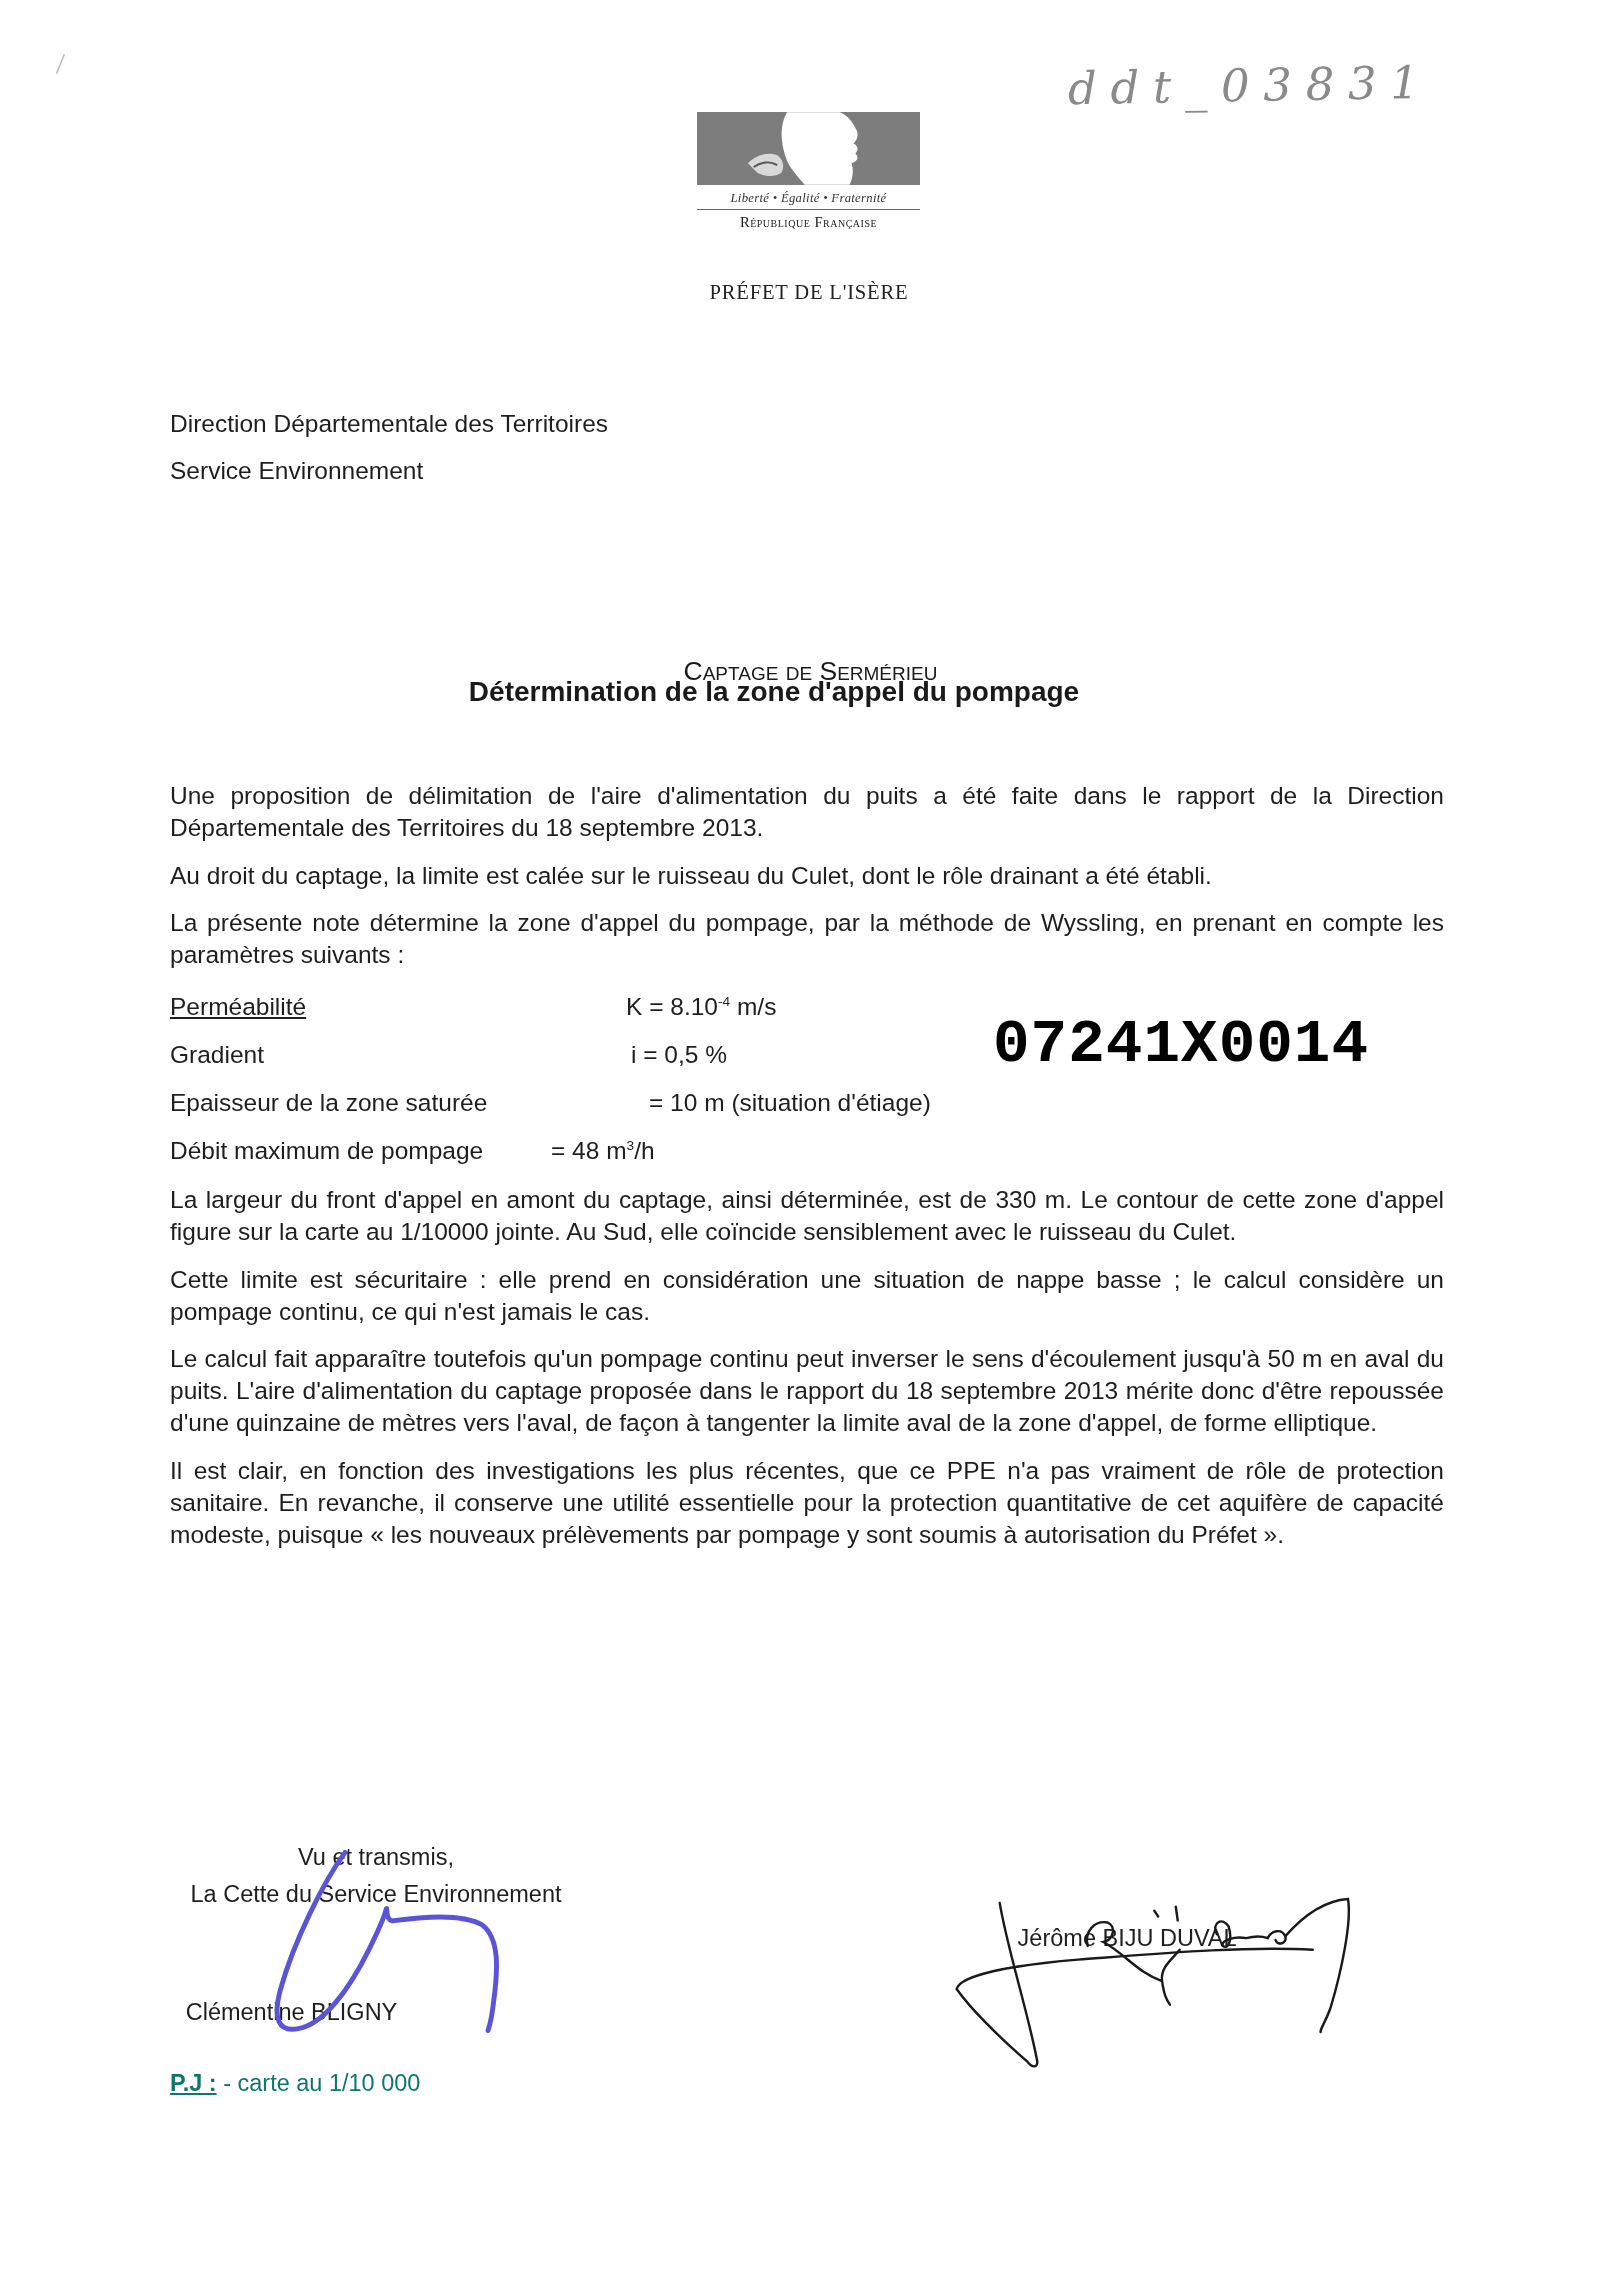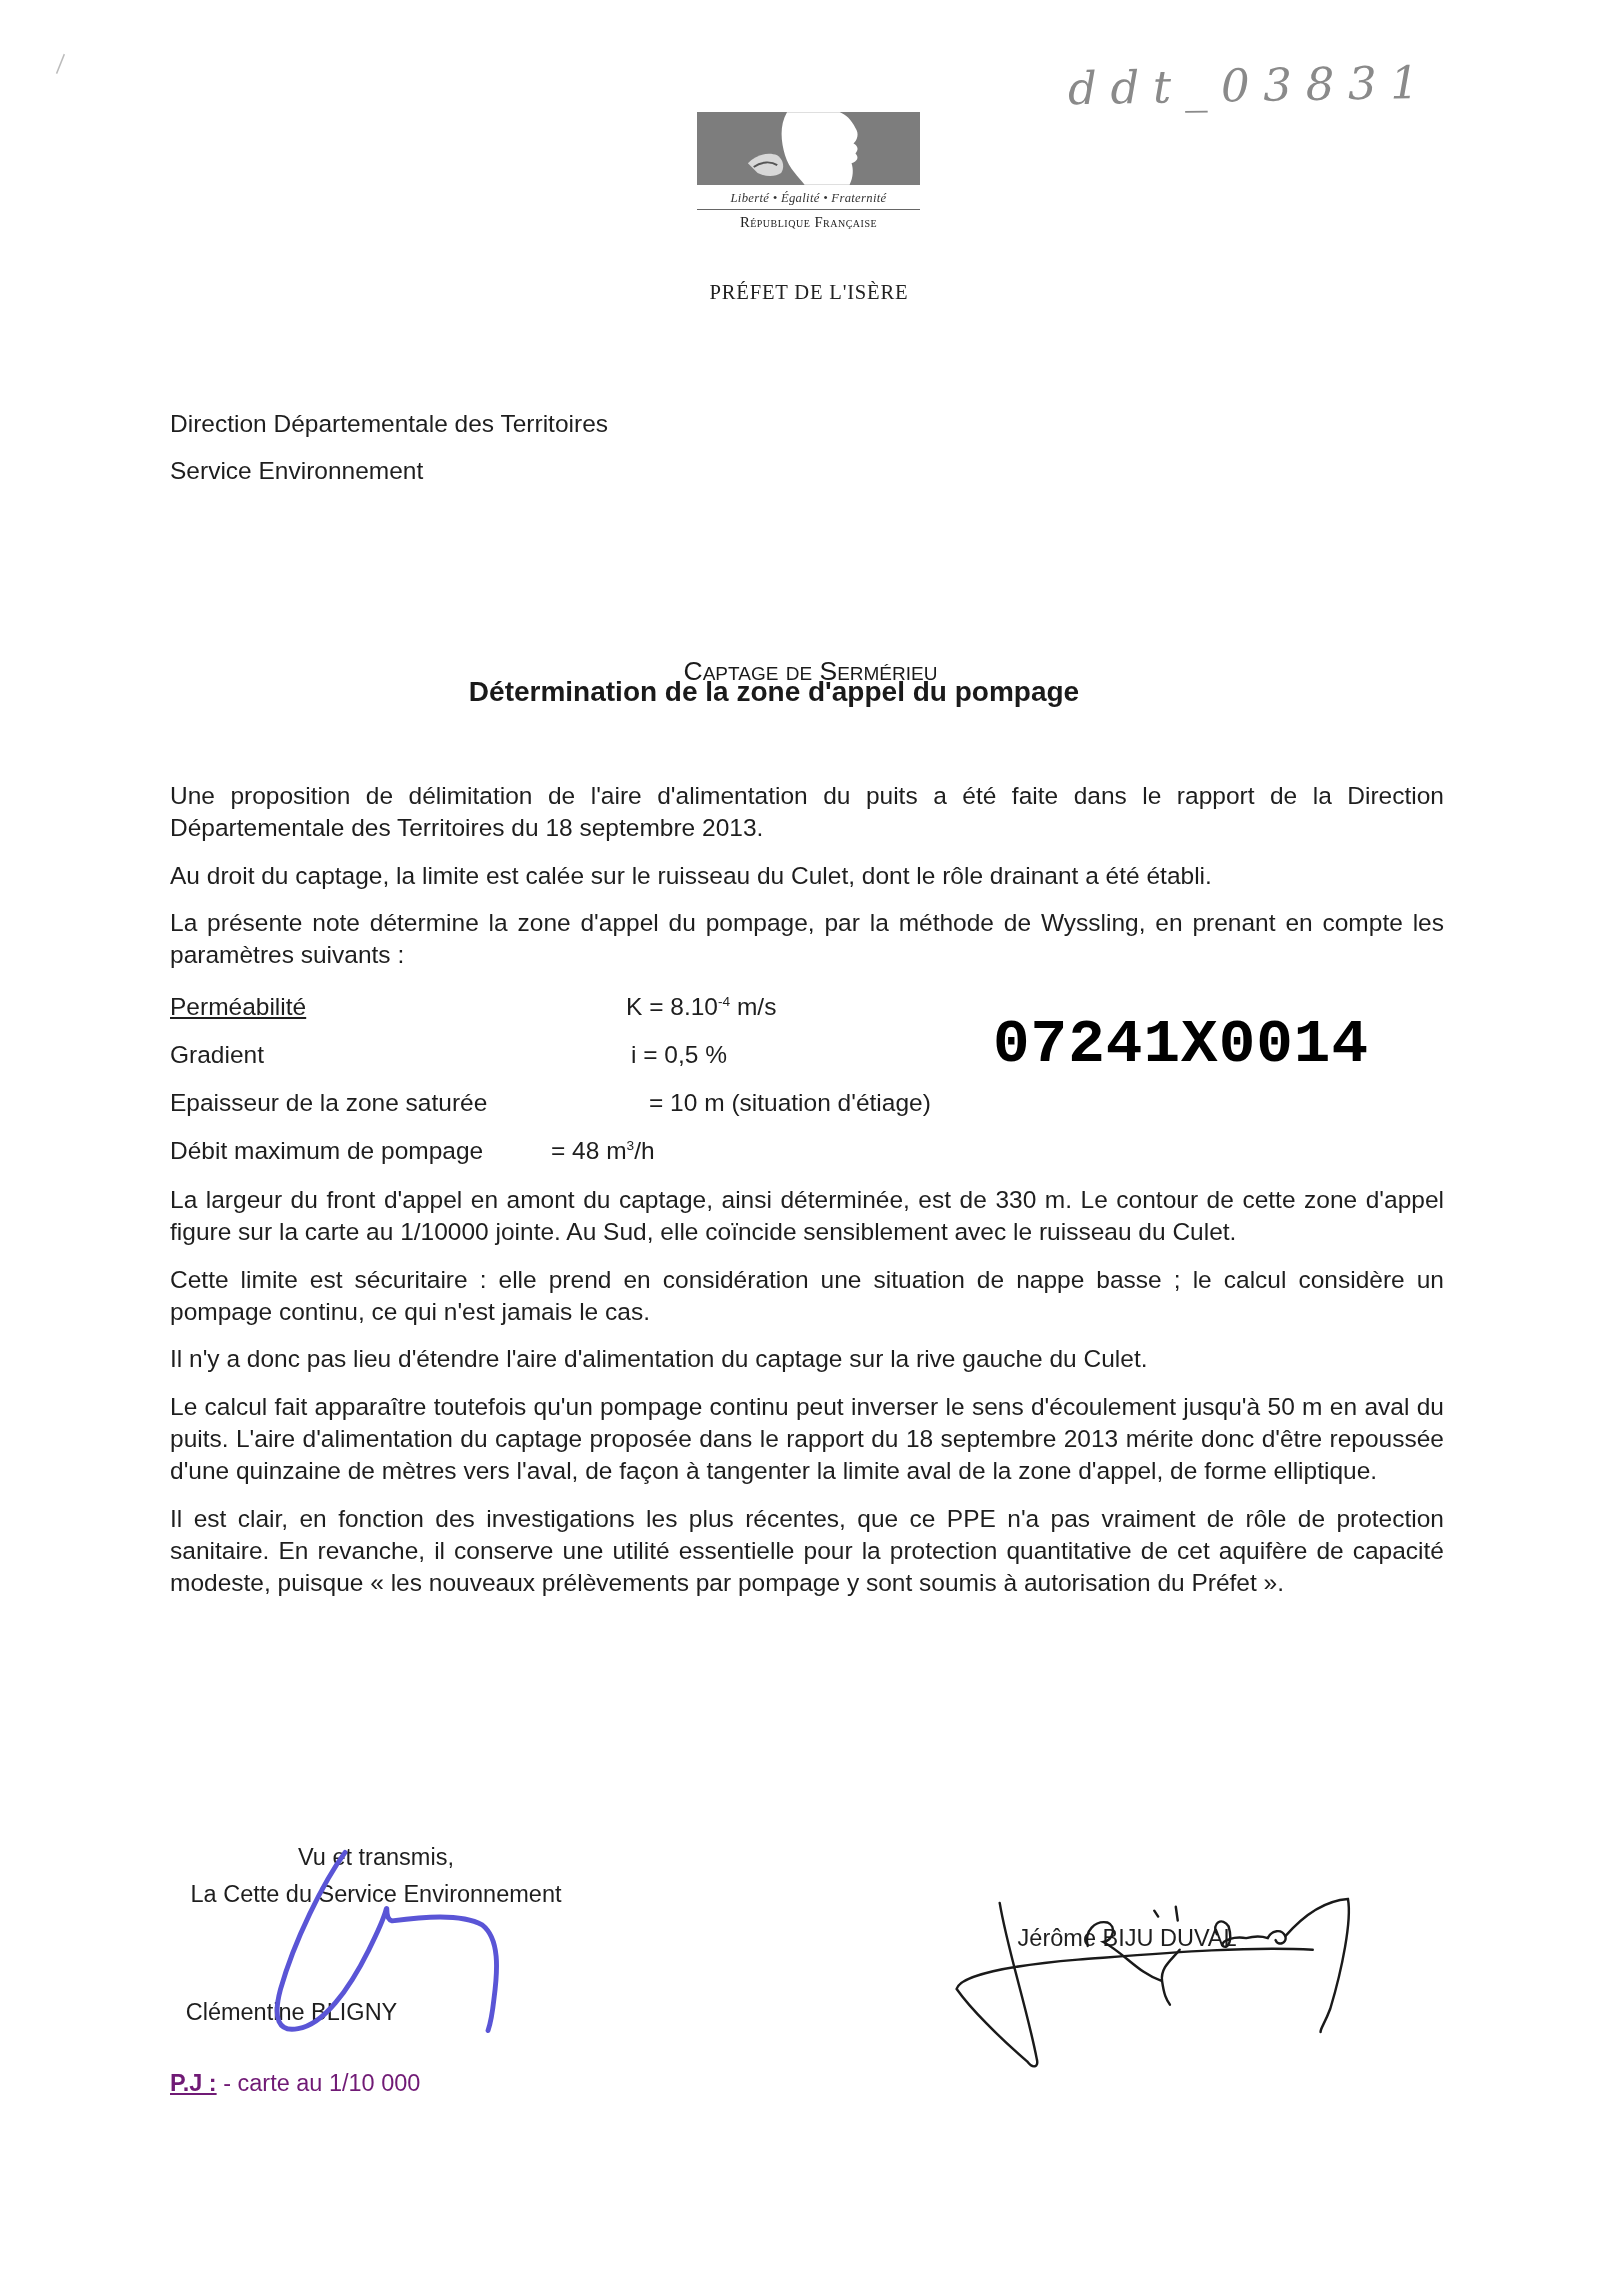--- a/index.html
+++ b/index.html
@@ -131,21 +131,21 @@
       font-size: 23.5px;
       color: #1e1e1e;
     }
     .center-col { text-align: center; line-height: 37px; }
 
     .signature-svg { position: absolute; pointer-events: none; }
 
     .attachment {
       left: 170px; top: 2070px;
       font-size: 23.5px;
-      color: #701a75;
+      color: #0f766e;
     }
     .attachment .pj {
       font-weight: bold;
       text-decoration: underline;
     }
 
     .scan-mark { position: absolute; }
   </style>
 </head>
 <body>
@@ -200,21 +200,20 @@
 <div class="abs param-row" style="top:1137px;">
   <span>Débit maximum de pompage</span>
   <span class="param-value" style="left:381px;"><span>= 48 m</span><sup style="font-size:13.7px;">3</sup><span>/h</span></span>
 </div>
 
 <div class="abs ref-code">07241X0014</div>
 
 <div class="abs body-text" style="top:1184px;">
   <p style="margin-bottom:15.7px;">La largeur du front d'appel en amont du captage, ainsi déterminée, est de 330 m. Le contour de cette zone d'appel figure sur la carte au 1/10000  jointe. Au Sud, elle coïncide sensiblement avec le ruisseau du Culet.</p>
   <p style="margin-bottom:15.7px;">Cette limite est sécuritaire : elle prend en considération une situation de nappe basse ; le calcul considère un pompage continu, ce qui n'est jamais le cas.</p>
-  <p style="margin-bottom:15.7px;">Il n'y a donc pas lieu d'étendre l'aire d'alimentation du captage sur la rive gauche du Culet.</p>
   <p style="margin-bottom:15.7px;">Le calcul fait apparaître toutefois qu'un pompage continu peut inverser le sens d'écoulement jusqu'à 50 m en aval du puits. L'aire d'alimentation du captage proposée dans le rapport du 18 septembre 2013 mérite donc d'être repoussée d'une quinzaine de mètres vers l'aval, de façon à tangenter la limite aval de la zone d'appel, de forme elliptique.</p>
   <p>Il est clair, en fonction des investigations les plus récentes, que ce PPE n'a pas vraiment de rôle de protection sanitaire. En revanche, il conserve une utilité essentielle pour la protection quantitative de cet aquifère de capacité modeste, puisque « les nouveaux prélèvements par pompage y sont soumis à autorisation du Préfet ».</p>
 </div>
 
 <div class="abs sig-left">
   <div class="center-col" style="width:412px;">
     <div>Vu et transmis,</div>
     <div>La Cette du Service Environnement</div>
   </div>
   <div style="margin-top:86px; padding-left:15.7px;">Clémentine BLIGNY</div>

